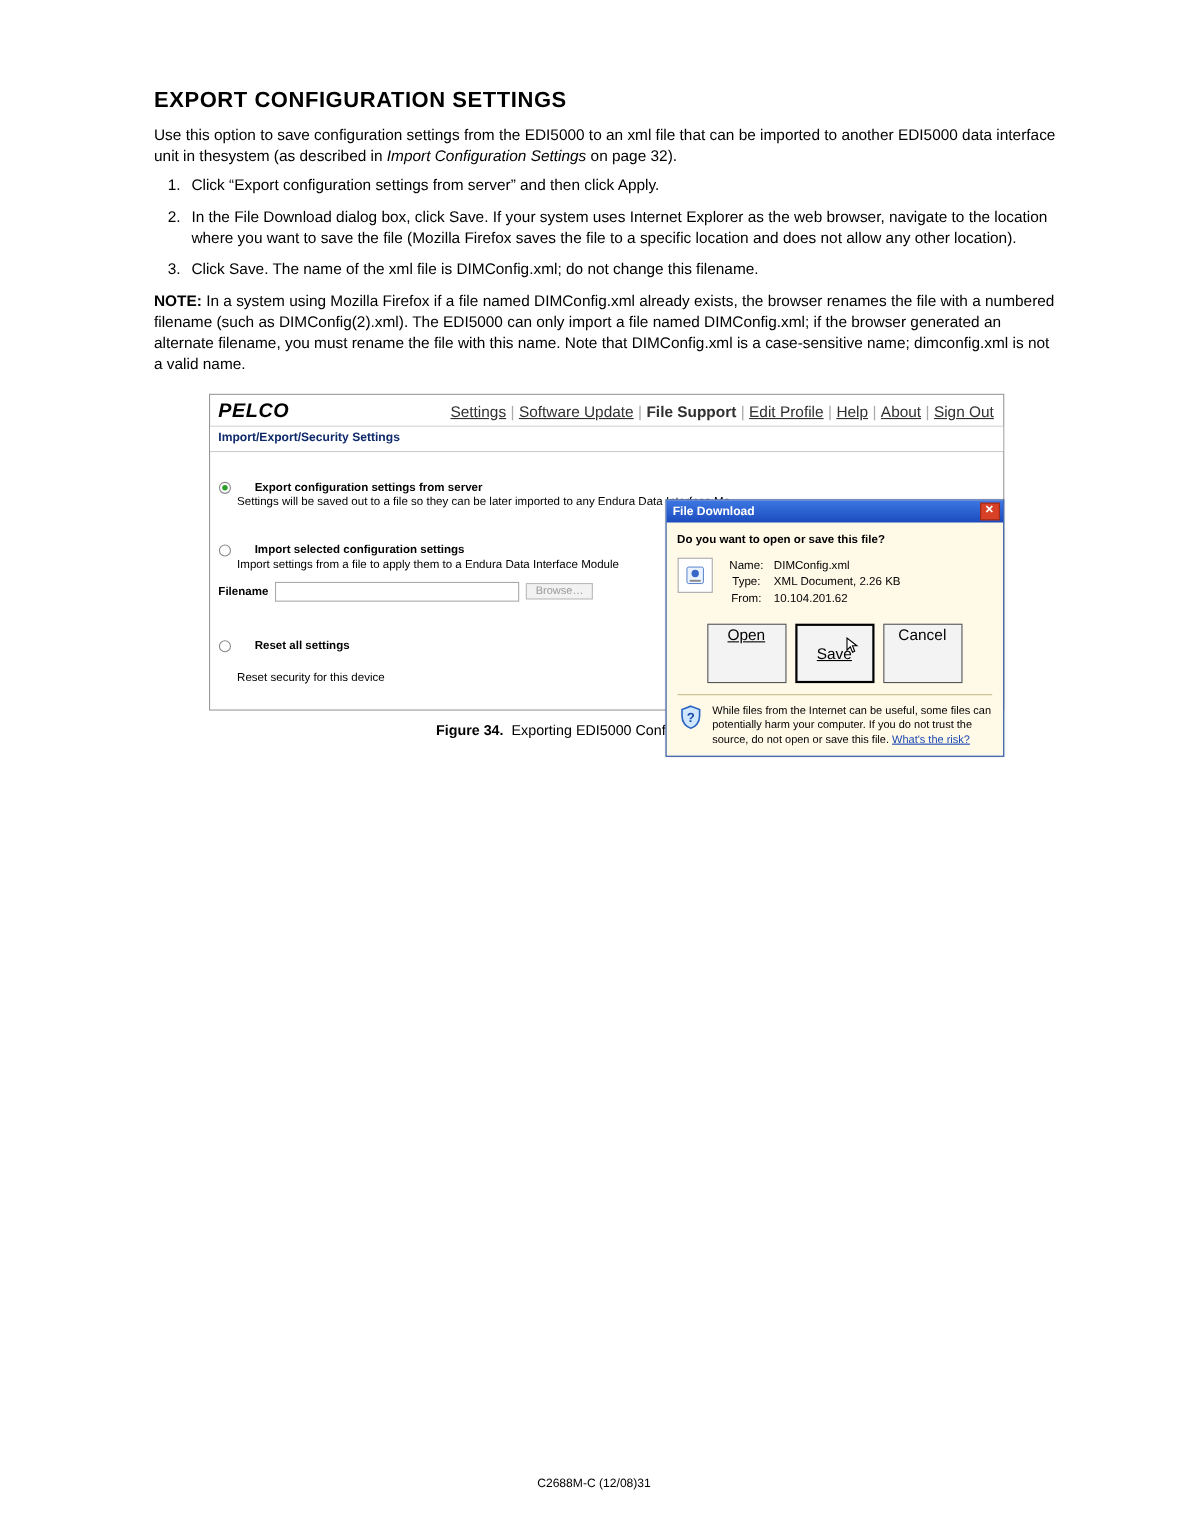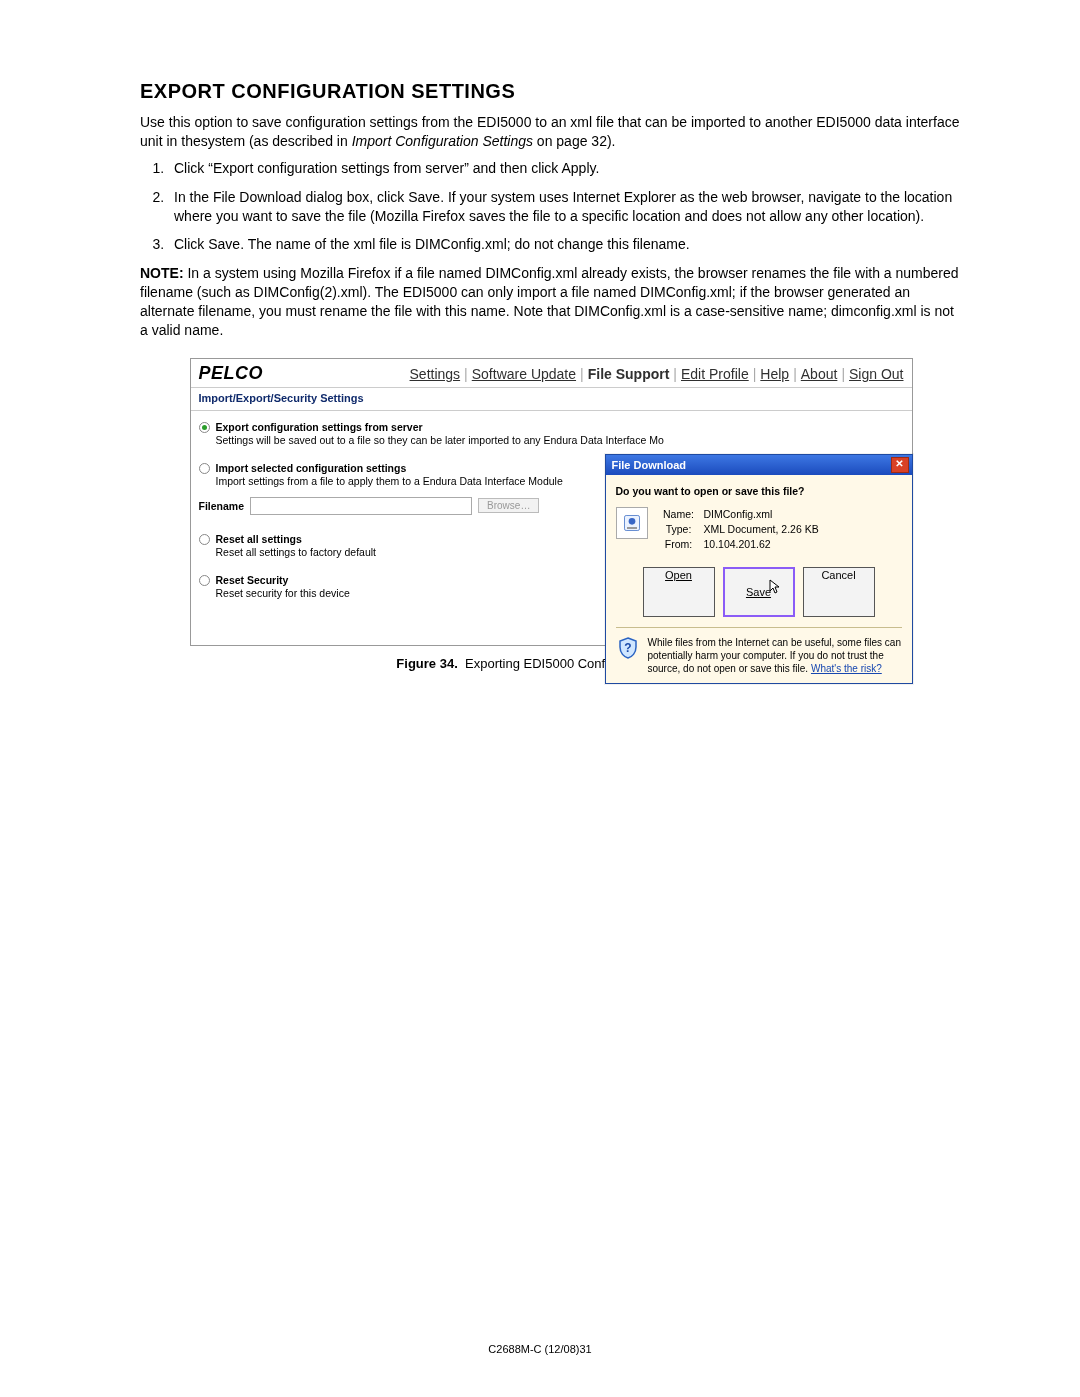--- a/index.html
+++ b/index.html
@@ -105,22 +105,22 @@
     min-height: 218px;
   }
   .opt-title {
     font-size: 10.5px;
     font-weight: bold;
     margin-bottom: 6px;
   }
   .opt-row {
     display: flex;
     align-items: center;
-    gap: 6px;
-    margin-top: 0;
+    gap: 22px;
+    margin-top: 16px;
   }
   .radio {
     width: 11px; height: 11px;
     border: 1px solid #888;
     border-radius: 50%;
     box-sizing: border-box;
     position: relative;
     flex: none;
     margin-top: 1px;
     background: #fff;
@@ -225,28 +225,28 @@
   .dlg-icon svg { width:20px; height:20px; }
   .dlg-kv { font-size: 10.5px; line-height: 1.45; }
   .dlg-kv .k { display:inline-block; width:42px; text-align:center; margin-right:4px; }
   .dlg-btns {
     display:flex; gap:8px; justify-content:center;
     margin-bottom: 10px;
   }
   .dlg-btns .wb {
     min-width: 58px;
     text-align:center;
-    font-size: 11px;
+    font-size: 14px;
     padding: 1px 6px;
     border: 1px solid #555;
     background: #f3f3f3;
     position: relative;
   }
   .dlg-btns .wb.focus {
-    border: 2px solid #8b5cf6;
+    border: 2px solid #000000;
     padding: 17px 5px;
   }
   .cursor {
     position:absolute;
     left: 44px; top: 10px;
     width: 12px; height: 16px;
   }
   .dlg-warn {
     display:flex; gap:8px;
     border-top: 1px solid #c8bd8e;
@@ -342,28 +342,23 @@
           <div class="file-input"></div>
           <div class="browse-btn">Browse…</div>
         </div>
 
         <div style="height:18px"></div>
 
         <div class="opt-row">
           <div class="radio"></div>
           <div class="opt-label">Reset all settings</div>
         </div>
-        <div class="opt-desc">Reset all settings to factory default</div>
 
         <div style="height:16px"></div>
 
-        <div class="opt-row">
-          <div class="radio"></div>
-          <div class="opt-label">Reset Security</div>
-        </div>
         <div class="opt-desc">Reset security for this device</div>
 
         <div class="bottom-buttons">
           <div class="btn">Apply</div>
           <div class="btn">Cancel</div>
         </div>
 
         <div class="dlg">
           <div class="dlg-titlebar">
             <span>File Download</span>

